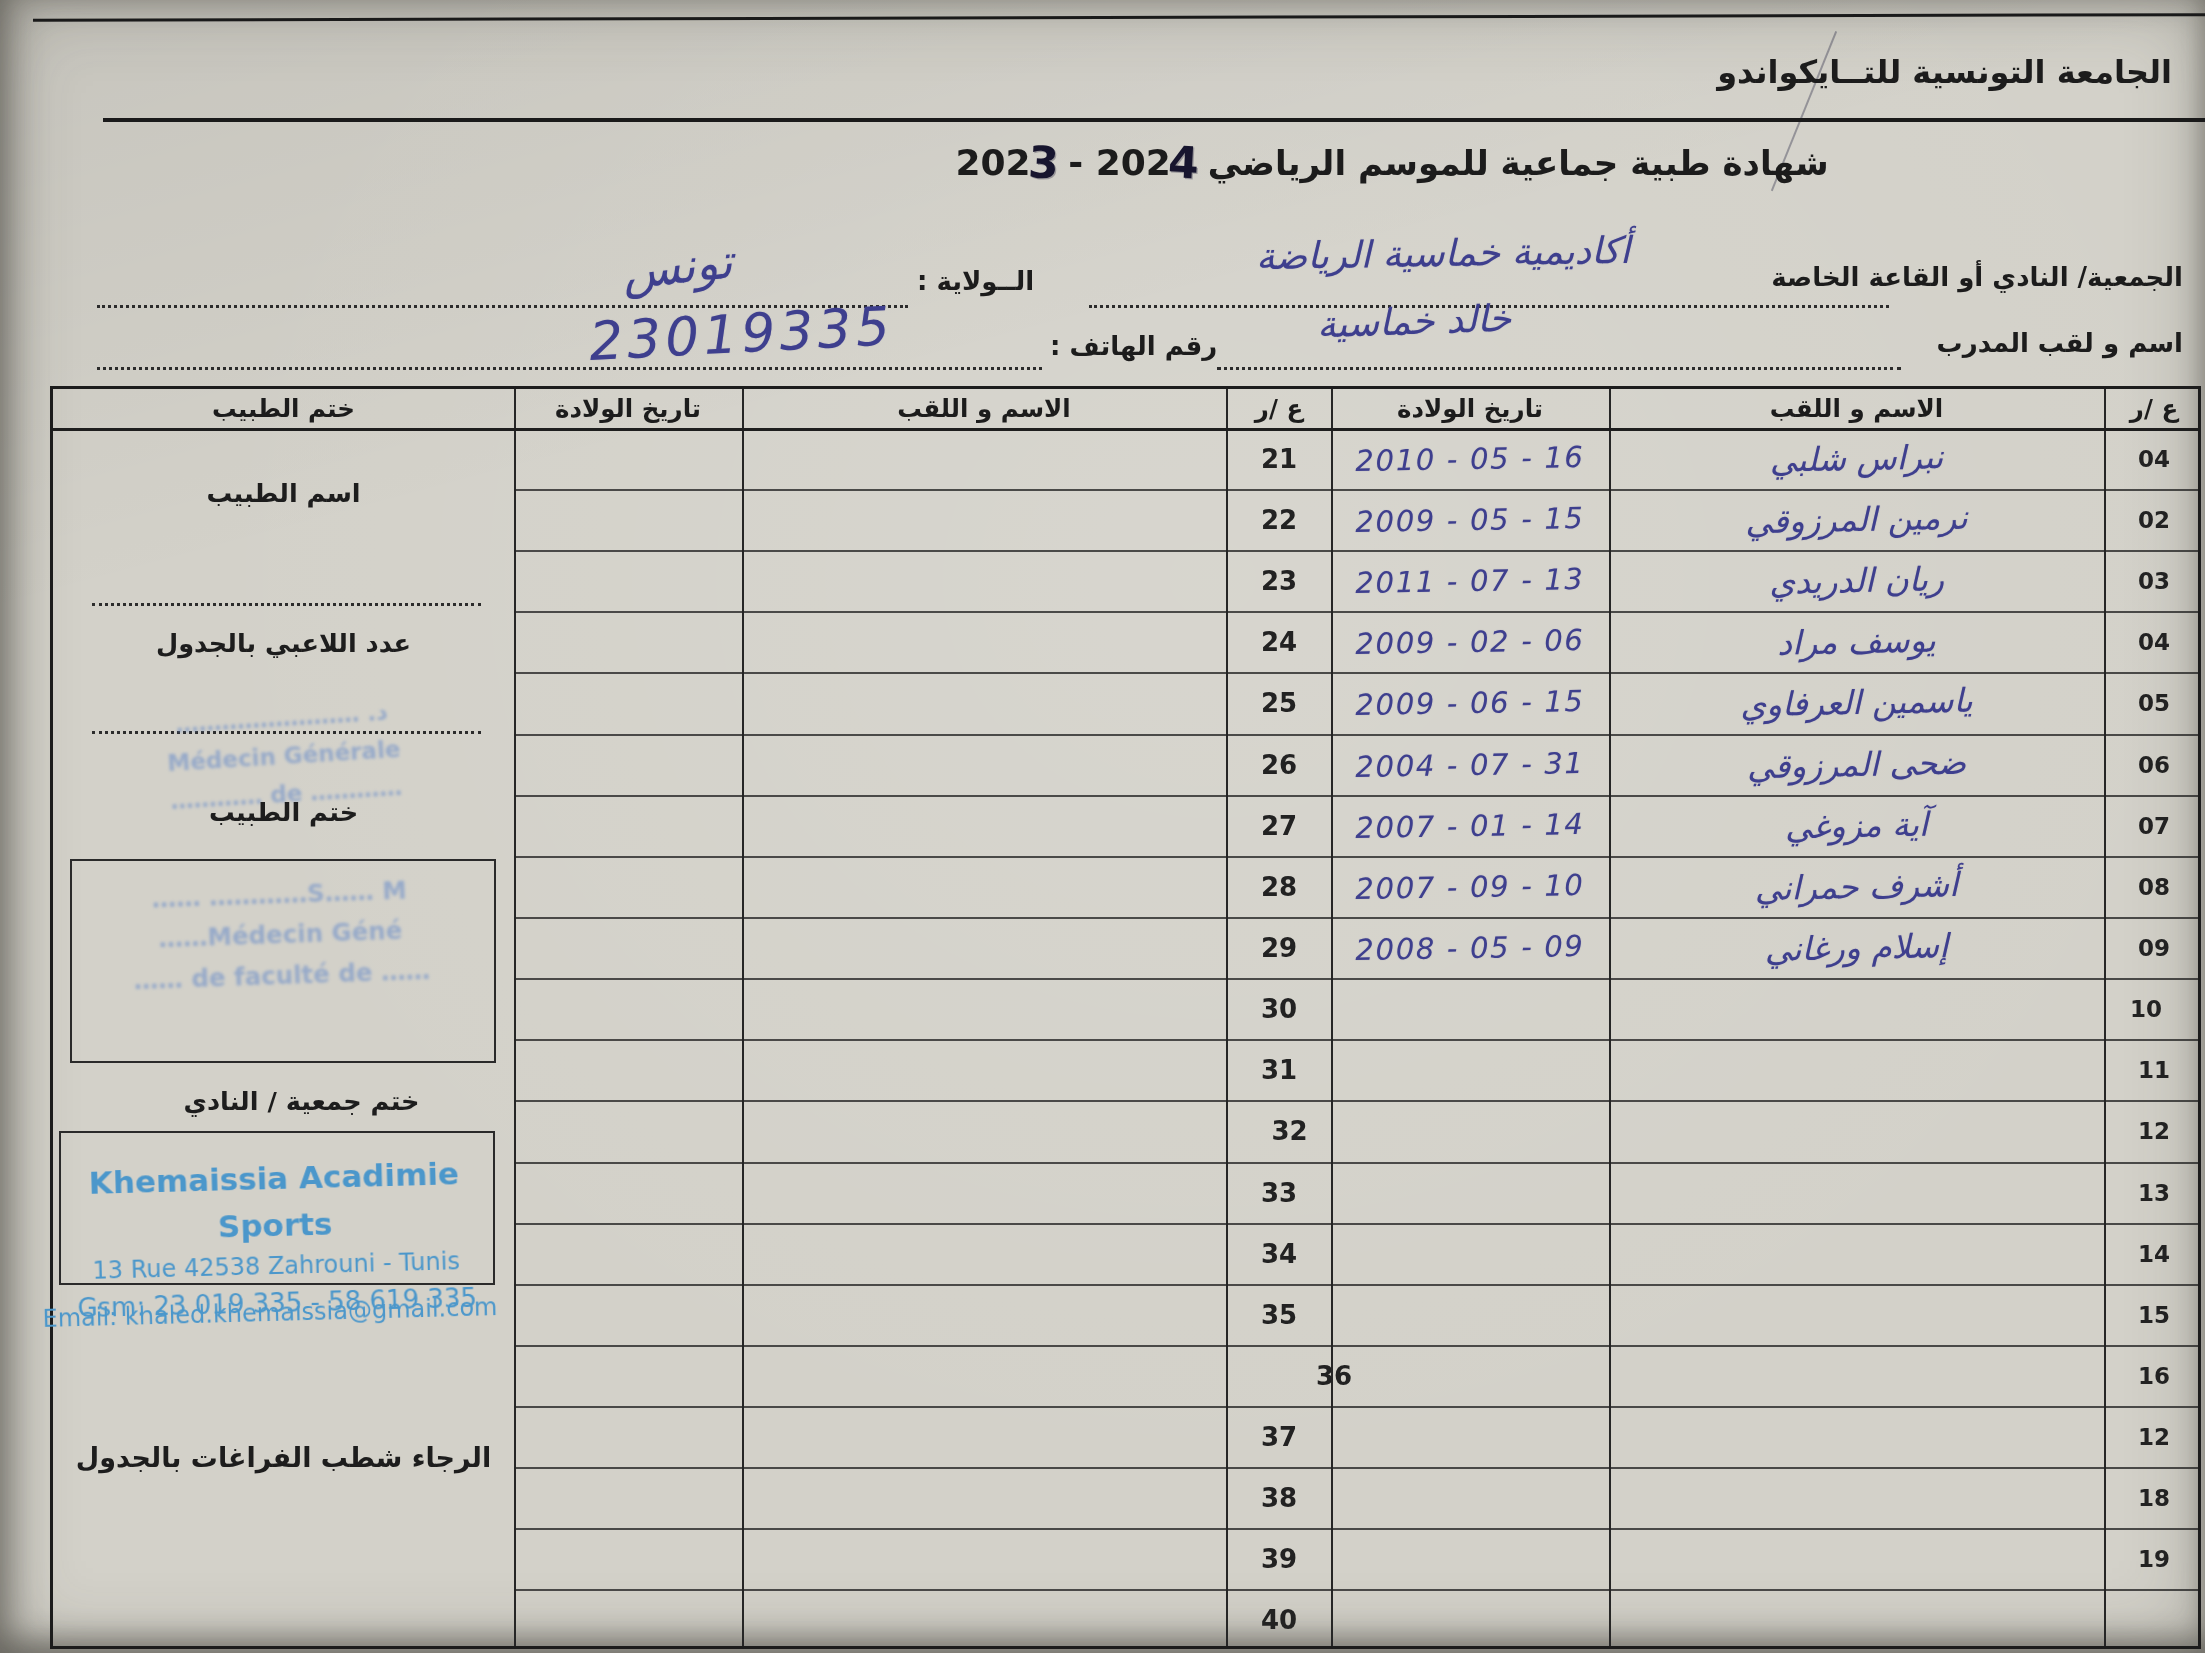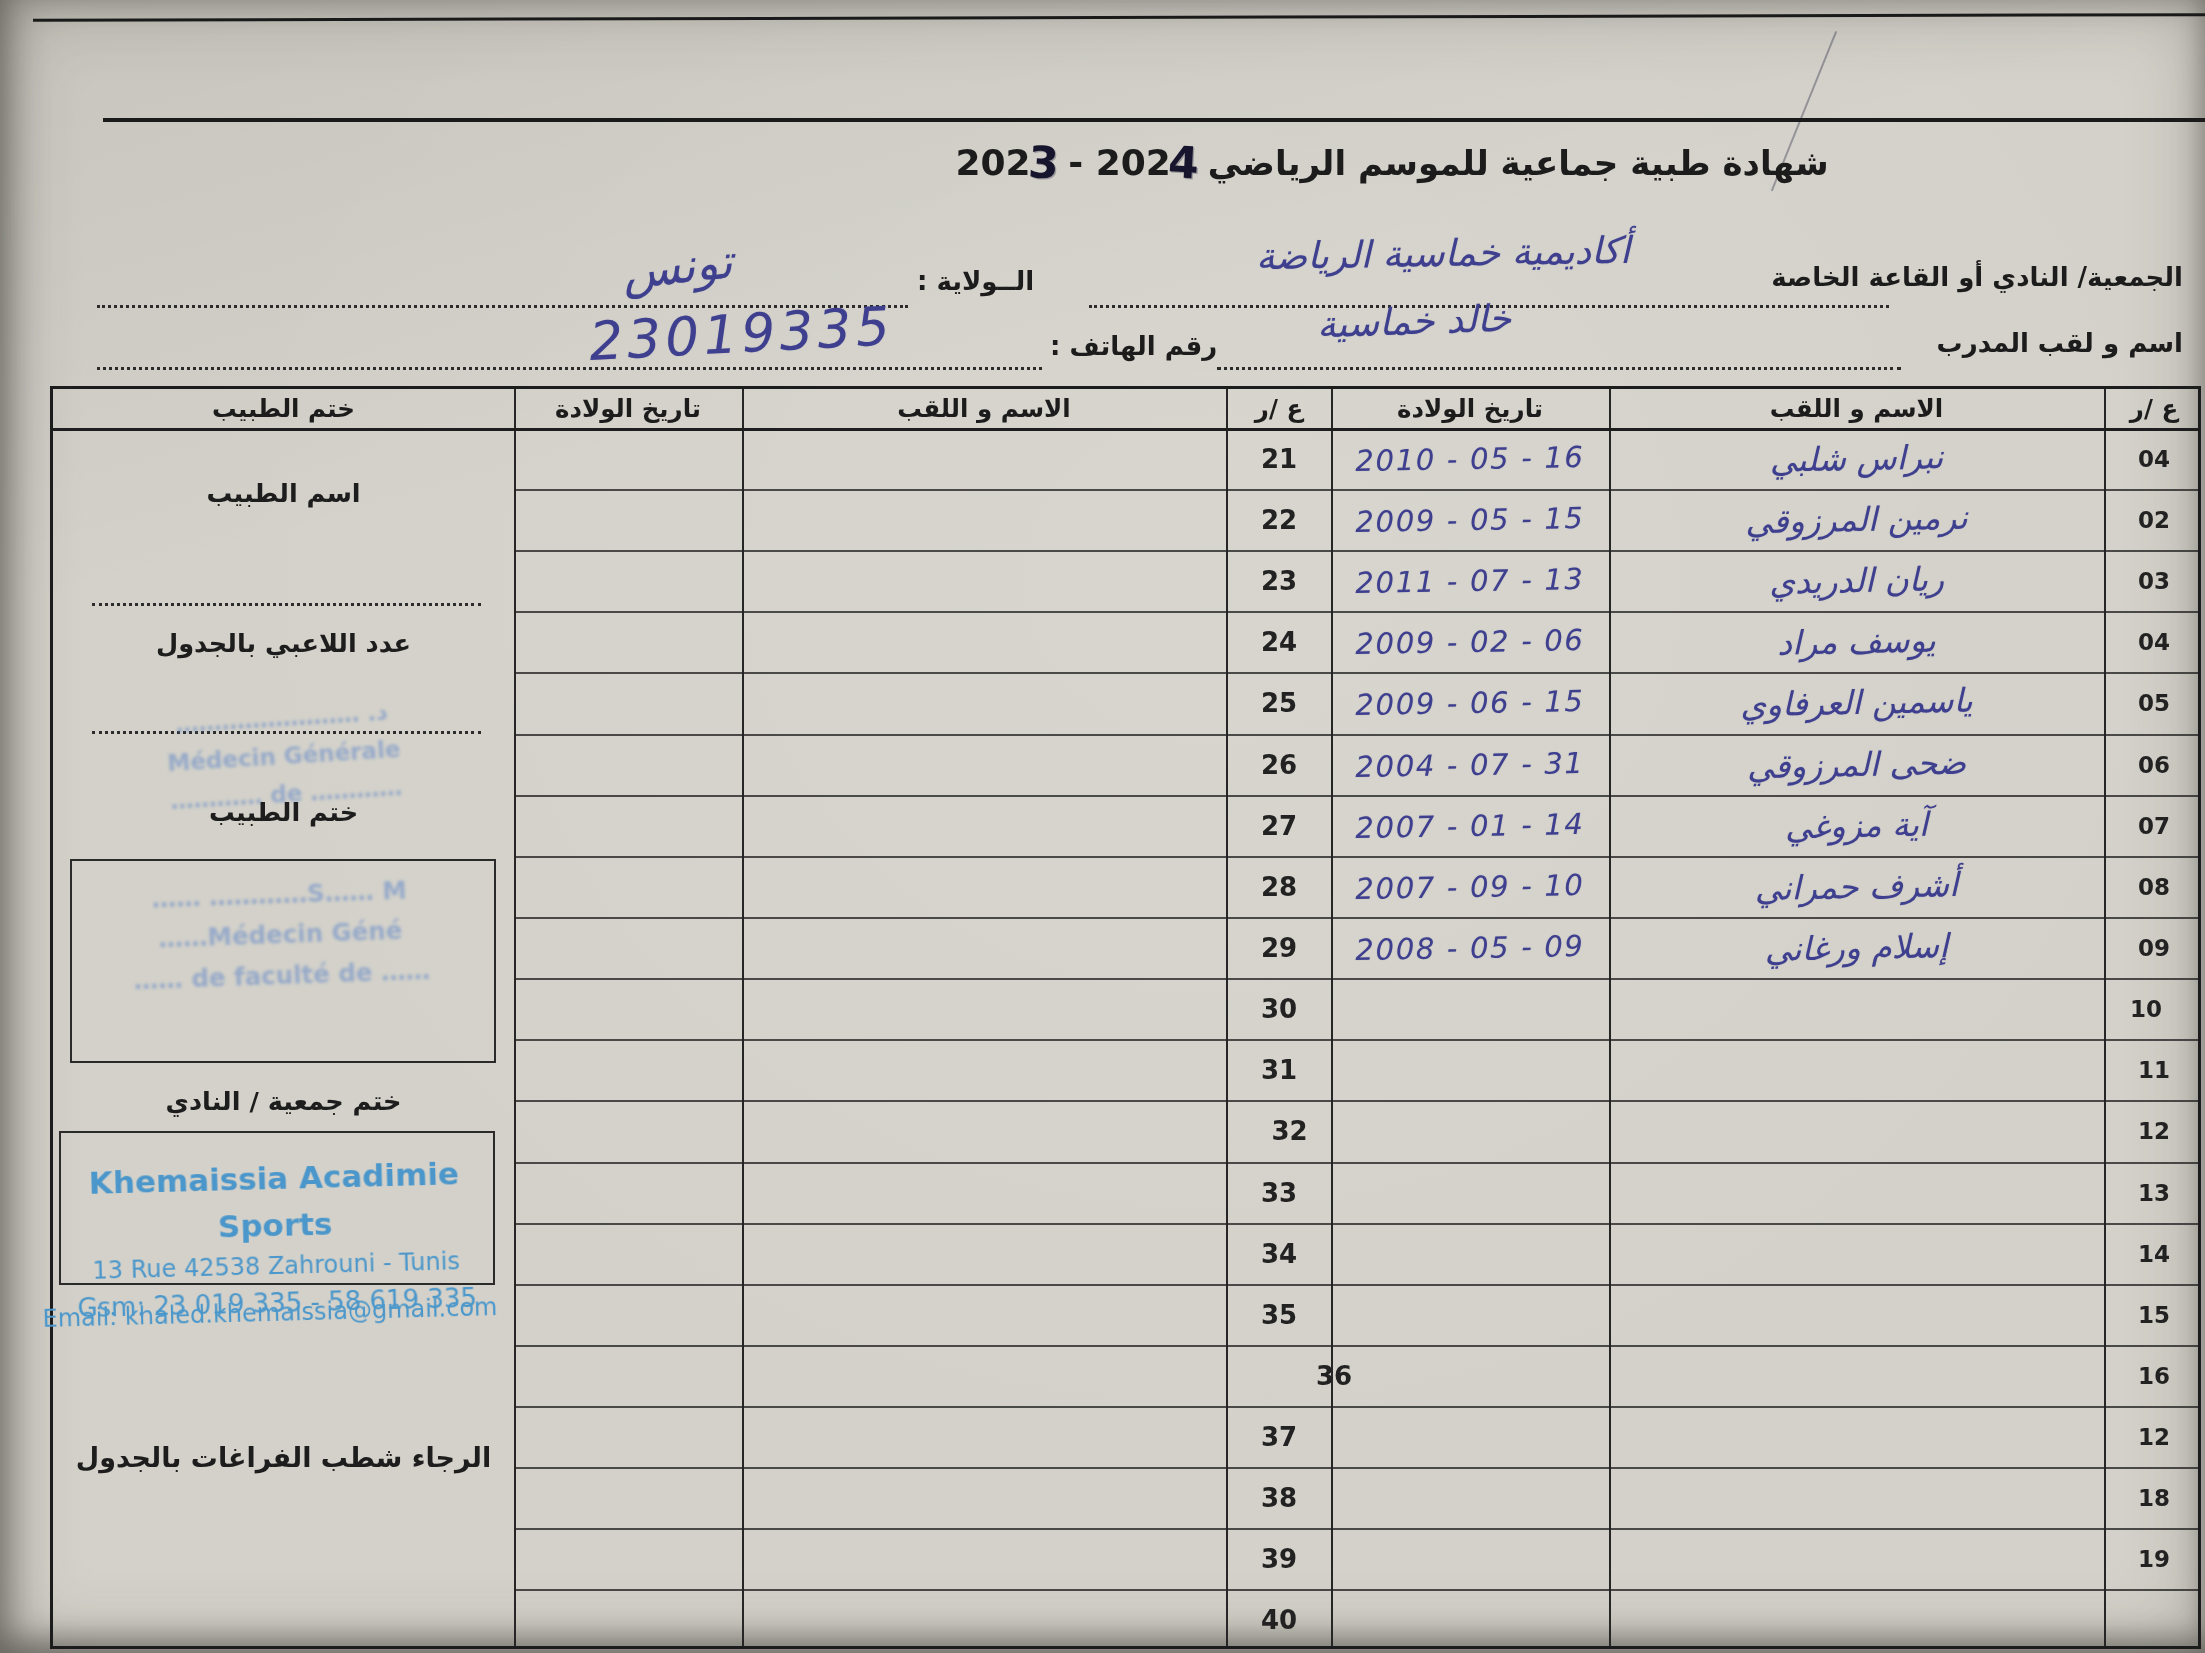--- a/index.html
+++ b/index.html
@@ -37,20 +37,21 @@
   .scratch{position:absolute;width:1.7px;height:172px;background:rgba(45,45,70,.38);transform:rotate(22deg);}
 </style>
 </head>
 <body>
 
 <div class="page" dir="rtl">
 
   <div class="rule" style="top:15.6px;left:33px;right:0;transform:rotate(-0.15deg);"></div>
   <div class="scratch" style="left:1803px;top:25px;"></div>
 
+  <div class="abs b" style="top:53px;right:33px;font-size:32px;">الجامعة التونسية للتــايكواندو</div>
   <div class="rule" style="top:118px;left:103px;right:0;height:3.9px;"></div>
 
   <div class="abs center b" style="top:142px;left:578px;width:1628px;font-size:34px;white-space:nowrap;">
     <span>شهادة طبية جماعية  للموسم الرياضي</span>
     <span dir="ltr" style="font-size:36px;"><span>202</span><span class="ow">3</span><span> - </span><span>202</span><span class="ow">4</span></span>
   </div>
 
 
   <div class="abs b" style="top:262px;right:22px;font-size:26px;">الجمعية/ النادي أو القاعة الخاصة</div>
   <div class="dots" style="top:305px;left:1089px;width:800px;"></div>
@@ -177,21 +178,21 @@
     <div class="sc" style="top:408px;font-size:25.6px;">ختم الطبيب</div>
 
     <div class="sbox" style="top:470px;left:16.7px;width:422px;height:200px;">
       <div class="faint" style="top:14px;left:0;width:417px;font-size:24.5px;transform:rotate(-2deg);">
         <div>S…… M………… ……</div>
         <div>Médecin Géné……</div>
         <div>…… de faculté de ……</div>
       </div>
     </div>
 
-    <div class="sc" style="top:697px;font-size:25.6px;">ختم جمعية / النادي</div>
+    <div class="sc" style="top:697px;font-size:25.6px;padding-left:18px;">ختم جمعية / النادي</div>
 
     <div class="sbox" style="top:742px;left:5.6px;width:432px;height:150px;overflow:visible;">
       <div class="bluestamp" dir="ltr" style="position:absolute;top:22px;left:-4.4px;width:439px;">
         <div class="b" style="font-size:31px;">Khemaissia Acadimie Sports</div>
         <div style="font-size:24px;">13 Rue 42538 Zahrouni - Tunis</div>
         <div style="font-size:26px;">Gsm: 23 019 335 - 58 619 335</div>
       </div>
     </div>
     <div class="bluestamp" dir="ltr" style="position:absolute;top:906px;left:-11px;width:456px;font-size:24px;">Email: khaled.khemaissia@gmail.com</div>
 

